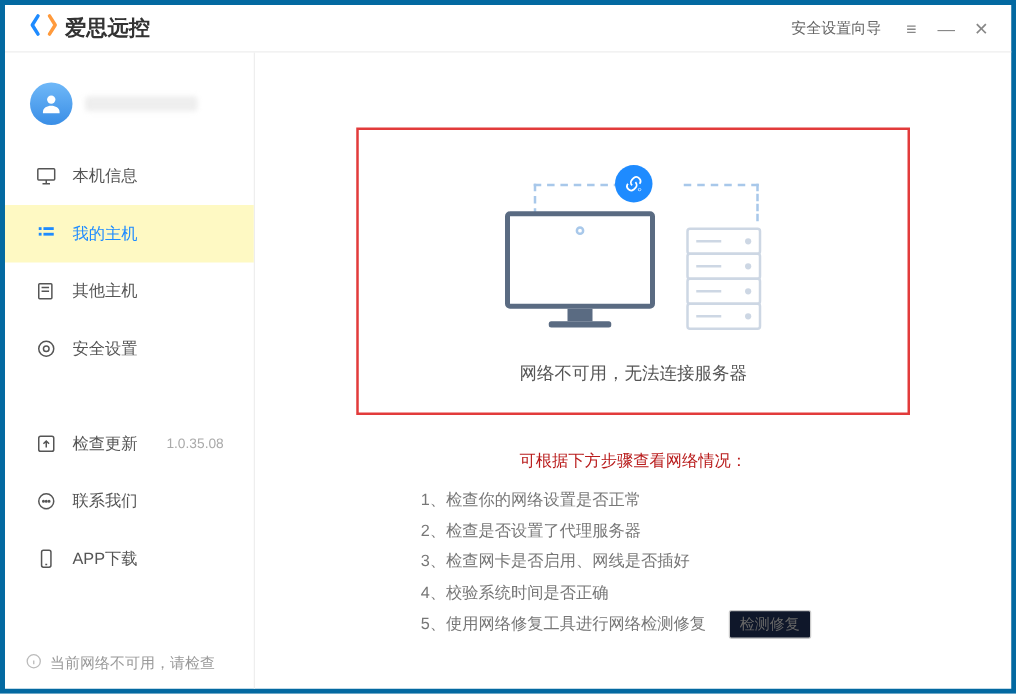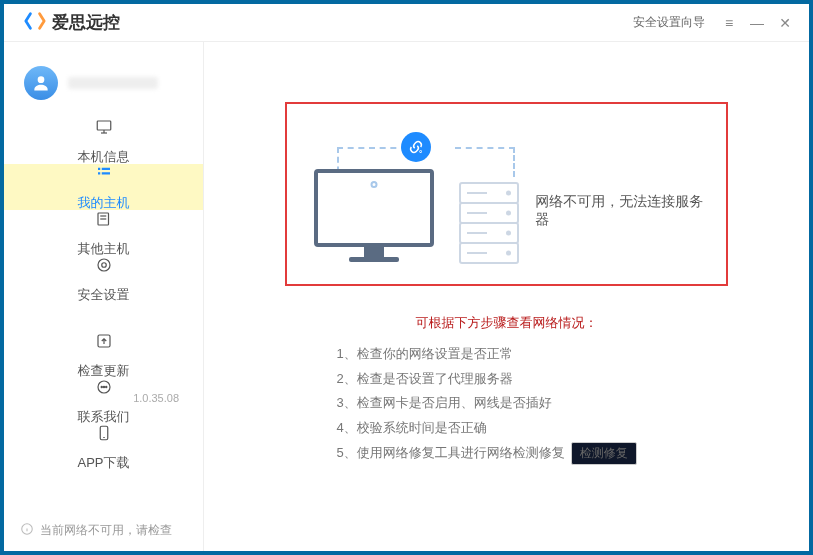--- a/index.html
+++ b/index.html
@@ -11,49 +11,49 @@
   .title-spacer { flex: 1; }
   .title-link { font-size: 12px; color: #666; margin-right: 10px; cursor: pointer; }
   .title-btn { width: 28px; height: 28px; display: flex; align-items: center; justify-content: center; color: #888; cursor: pointer; font-size: 14px; }
   .body { flex: 1; display: flex; min-height: 0; }
   .sidebar { width: 200px; border-right: 1px solid #eee; display: flex; flex-direction: column; padding-top: 14px; }
   .user { display: flex; align-items: center; gap: 10px; padding: 10px 20px 18px; }
   .avatar { width: 34px; height: 34px; border-radius: 50%; background: linear-gradient(#6fb8f8,#3a8ee6); display:flex; align-items:center; justify-content:center; }
   .avatar svg { width:20px; height:20px; }
   .user-name { height: 12px; width: 90px; background: #eee; border-radius: 3px; filter: blur(2px); }
   .nav { display: flex; flex-direction: column; }
-  .nav-item { display: flex; align-items: center; gap: 12px; height: 46px; padding: 0 24px; font-size: 13px; color: #555; cursor: pointer; flex-direction: column; }
+  .nav-item { display: flex; align-items: center; gap: 12px; height: 46px; padding: 0 24px; font-size: 13px; color: #555; cursor: pointer; }
   .nav-item.active { color: #1e8bff; background: #fef9c3; }
   .nav-icon { width: 18px; height: 18px; display:flex; align-items:center; justify-content:center; color: inherit; }
   .nav-version { margin-left: auto; font-size: 11px; color: #aaa; }
   .nav-gap { height: 30px; }
   .sidebar-footer { margin-top: auto; padding: 12px 16px; font-size: 12px; color: #999; display:flex; align-items:flex-start; gap:6px; }
   .main { flex: 1; display: flex; flex-direction: column; align-items: center; padding-top: 60px; }
-  .error-box { width: 443px; padding: 28px 10px 22px; border: 2px solid #e23b3b; display:flex; flex-direction:row; align-items:center; }
+  .error-box { width: 443px; padding: 28px 10px 22px; border: 2px solid #e23b3b; display:flex; flex-direction:column; align-items:center; }
   .illus { width: 240px; height: 130px; position: relative; display:flex; align-items:flex-end; justify-content:center; gap:25px; }
   .monitor { width: 120px; }
   .monitor-screen { width:120px; height:78px; border:4px solid #5a6b82; border-radius:4px; background:#fff; position:relative; }
   .monitor-dot { position:absolute; top:8px; left:50%; transform:translateX(-50%); width:7px; height:7px; border:2px solid #a8c8ea; border-radius:50%; }
   .monitor-stand { width:20px; height:10px; background:#5a6b82; margin:0 auto; }
   .monitor-base { width:50px; height:5px; background:#5a6b82; margin:0 auto; border-radius:2px; }
   .server { width:60px; display:flex; flex-direction:column; gap:0; }
   .server-unit { height:22px; border:2px solid #cdd7e4; border-radius:3px; margin-bottom:-2px; background:#fff; position:relative; }
   .server-unit::before { content:""; position:absolute; left:6px; top:50%; transform:translateY(-50%); width:20px; height:2px; background:#cdd7e4; }
   .server-unit::after { content:""; position:absolute; right:6px; top:50%; transform:translateY(-50%); width:5px; height:5px; background:#cdd7e4; border-radius:50%; }
   .link-icon { position:absolute; top:0; left:50%; transform:translateX(-50%); width:30px; height:30px; border-radius:50%; background:#1e8bff; display:flex; align-items:center; justify-content:center; }
   .dash { position:absolute; border-top:2px dashed #a8c8ea; }
   .dash.left { top:15px; left:40px; width:70px; }
   .dash.right { top:15px; right:20px; width:60px; }
   .dash.vleft { border-top:none; border-left:2px dashed #a8c8ea; top:15px; left:40px; height:45px; width:0; }
   .dash.vright { border-top:none; border-left:2px dashed #a8c8ea; top:15px; right:20px; height:30px; width:0; }
   .error-msg { margin-top: 28px; font-size: 14px; color: #555; }
   .steps { margin-top: 28px; width: 340px; }
   .steps-title { font-size: 13px; color: #b91c1c; margin-bottom: 10px; text-align: center; }
   .step { font-size: 13px; color: #777; line-height: 1.9; }
-  .step-row { display:flex; align-items:center; gap:6px; }
+  .step-row { display:flex; align-items:center; gap:18px; }
   .repair-btn { border:1px solid #ccc; background:#0f172a; font-size:12px; color:#666; padding:2px 8px; border-radius:2px; cursor:pointer; }
 </style>
 </head>
 <body>
 
 <div class="window">
 
   <div class="titlebar">
     <div class="logo">
       <span>

